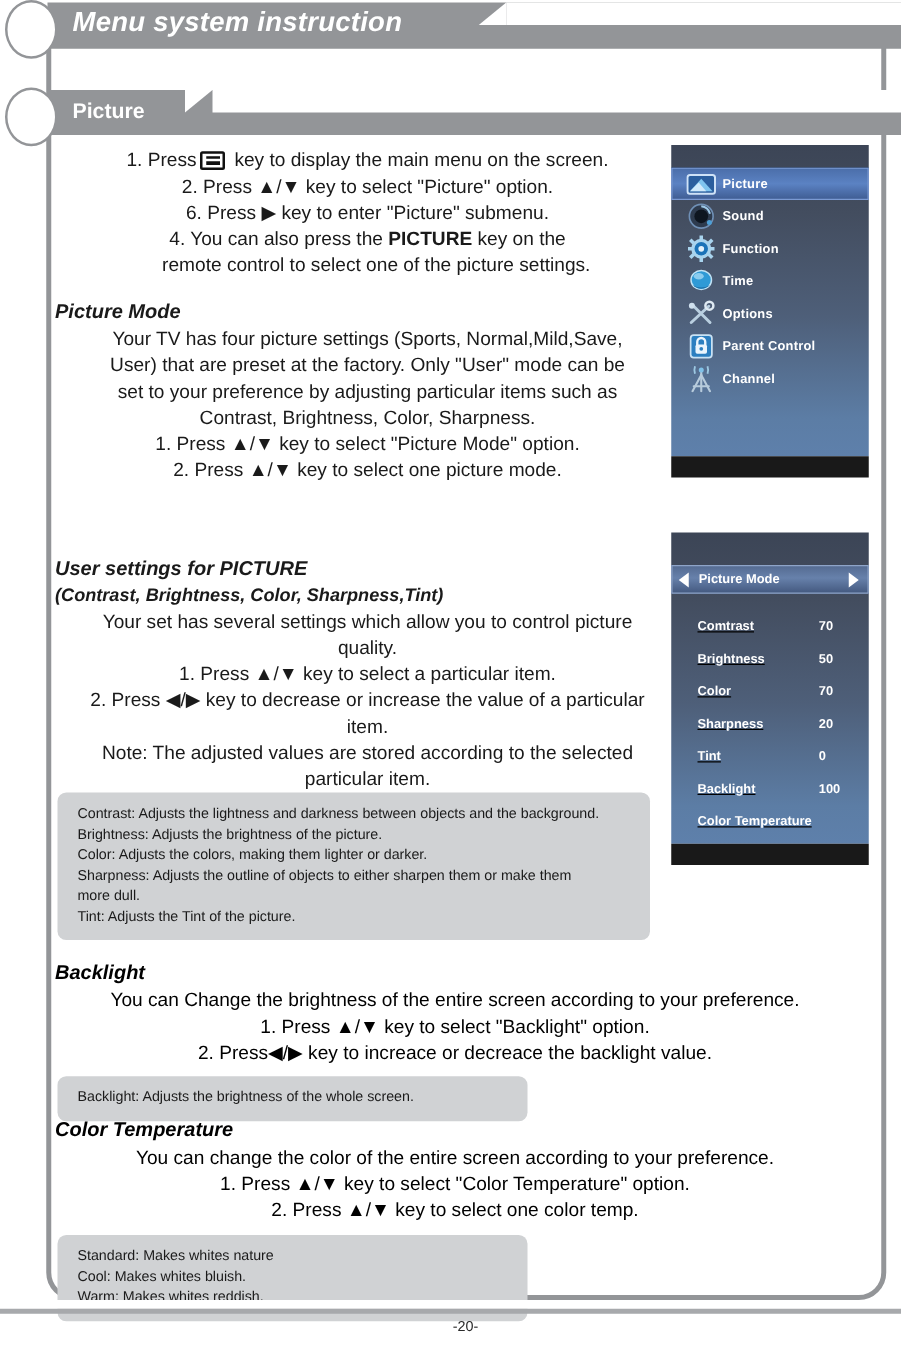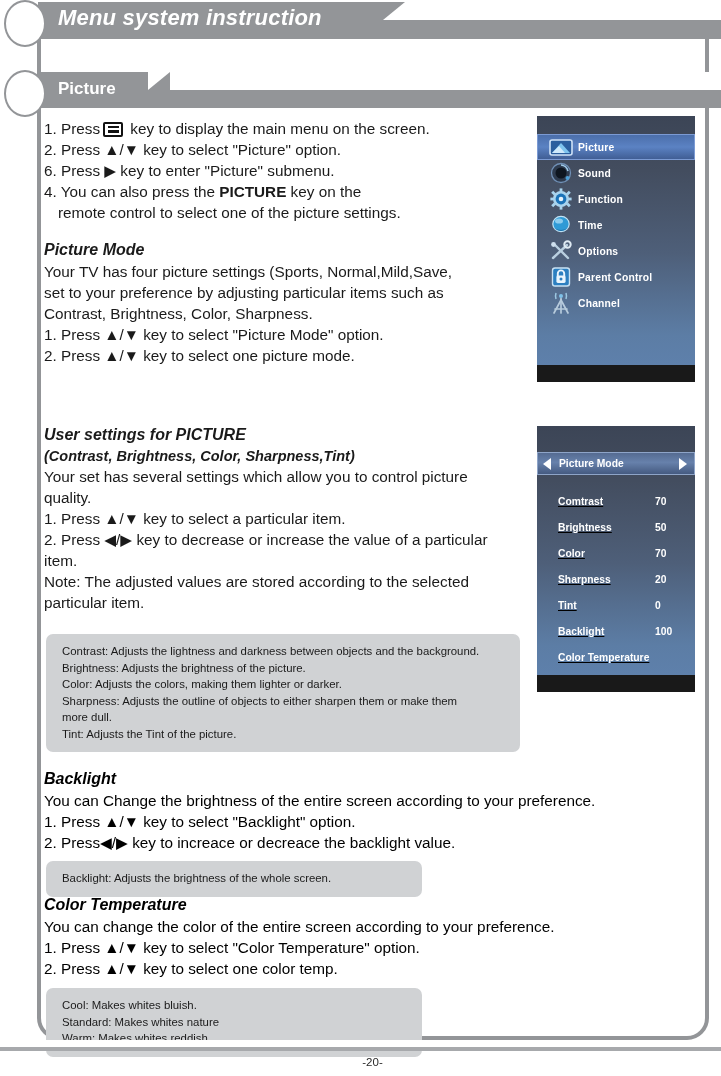--- a/index.html
+++ b/index.html
@@ -85,20 +85,21 @@
   .content{
     position:absolute;
     left:44px; top:118px;
     width:500px;
     color:#1a1a1a;
   }
   .line{
     font-size:15.3px;
     line-height:21px;
     white-space:nowrap;
+    text-align:center;
   }
   .heading{
     font-size:16px;
     font-weight:bold;
     font-style:italic;
     line-height:22px;
     margin-top:16px;
   }
   .subheading{
     font-size:14.5px;
@@ -253,20 +254,21 @@
   <div class="line">
     <span>1. Press</span><span class="menu-key"></span> <span>key to display the main menu on the screen.</span>
   </div>
   <div class="line">2. Press ▲/▼ key to select "Picture" option.</div>
   <div class="line">6. Press ▶ key to enter "Picture" submenu.</div>
   <div class="line">4. You can also press the <span class="b">PICTURE</span> key on the</div>
   <div class="line" style="padding-left:14px">remote control to select one of the picture settings.</div>
 
   <div class="heading">Picture Mode</div>
   <div class="line">Your TV has four picture settings (Sports, Normal,Mild,Save,</div>
+  <div class="line">User) that are preset at the factory. Only "User" mode can be</div>
   <div class="line">set to your preference by adjusting particular items such as</div>
   <div class="line">Contrast, Brightness, Color, Sharpness.</div>
   <div class="line">1. Press ▲/▼ key to select "Picture Mode" option.</div>
   <div class="line">2. Press ▲/▼ key to select one picture mode.</div>
 
   <div class="heading" style="margin-top:58px">User settings for PICTURE</div>
   <div class="subheading">(Contrast, Brightness, Color, Sharpness,Tint)</div>
   <div class="line">Your set has several settings which allow you to control picture</div>
   <div class="line"> quality.</div>
   <div class="line">1. Press ▲/▼  key to select a particular item.</div>
@@ -295,22 +297,22 @@
   <div>Backlight: Adjusts the brightness of the whole screen.</div>
 </div>
 
 <div style="position:absolute;left:44px;top:894px;width:640px;">
   <div class="heading" style="margin-top:0">Color Temperature</div>
   <div class="line">You can change the color of the entire screen  according to your preference.</div>
   <div class="line">1. Press ▲/▼ key to select "Color Temperature" option.</div>
   <div class="line">2. Press ▲/▼ key to select one color temp.</div>
 </div>
 <div class="note" style="position:absolute;left:46px;top:988px;width:376px;">
+  <div>Standard: Makes whites nature</div>
   <div>Cool: Makes whites bluish.</div>
-  <div>Standard: Makes whites nature</div>
   <div>Warm: Makes whites reddish.</div>
 </div>
 
 <div class="osd" style="left:537px;top:116px;height:249px;">
   <div class="osd-inner">
     <div style="height:18px"></div>
 
     <div class="osd-row sel">
       <span class="ico">
         <svg width="24" height="17" viewBox="0 0 24 17">

